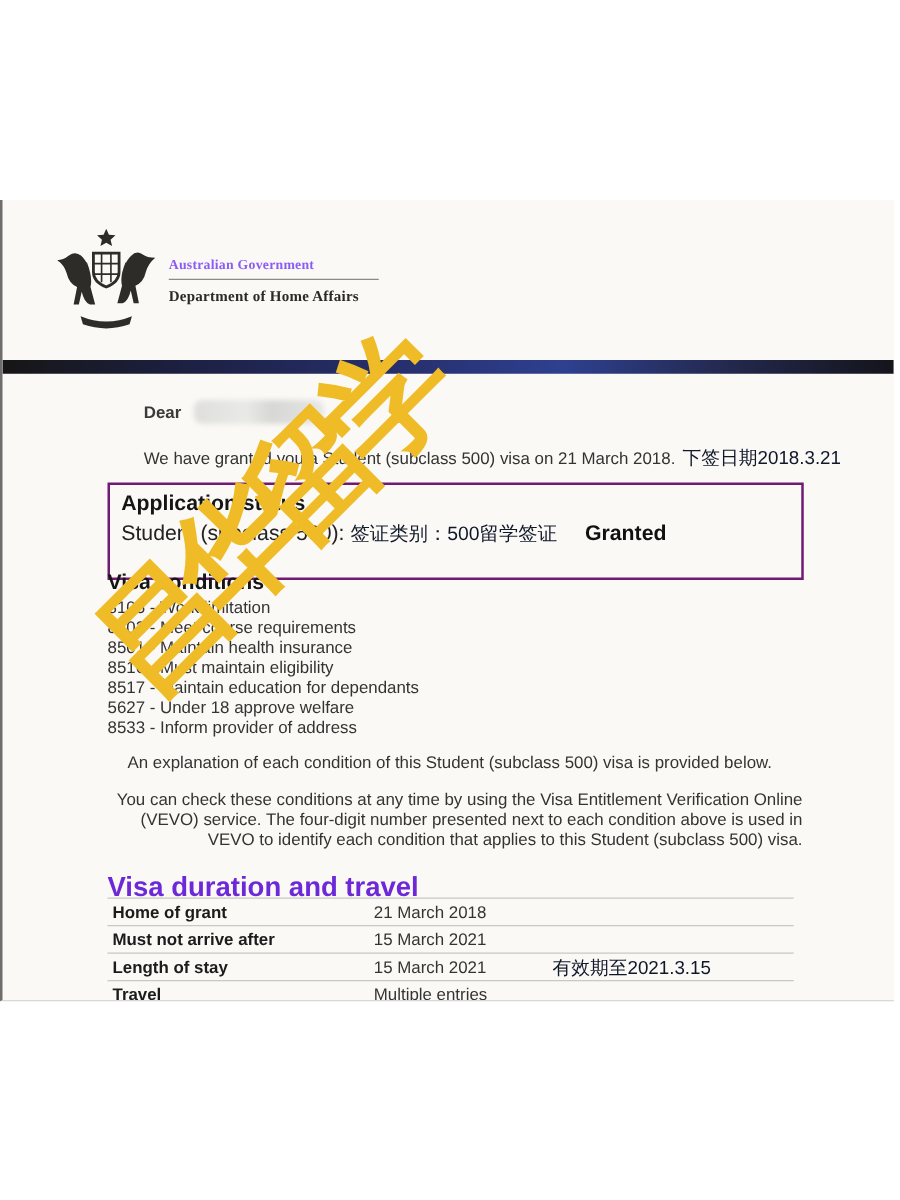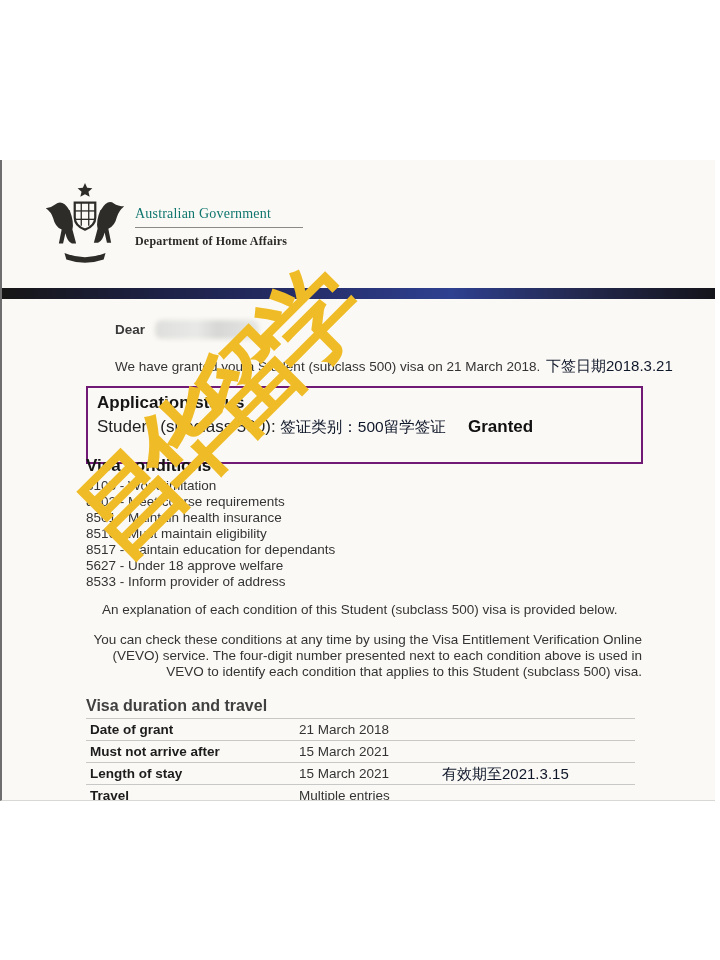--- a/index.html
+++ b/index.html
@@ -9,21 +9,21 @@
     overflow:hidden;color:#2e2e2e;
   }
   .sheet{
     position:absolute;left:0;top:160px;width:713px;height:640px;
     background:#fbf9f5;border-left:2px solid #6e6e6e;border-bottom:1px solid #d8d8d4;
     overflow:hidden;
   }
   
   .coat{position:absolute;left:36px;top:22px;width:94px;height:84px;}
   .hdr-text{position:absolute;left:133px;top:46px;width:190px;}
-  .hdr-org{font-family:"Liberation Serif","DejaVu Serif",serif;font-weight:normal;font-size:14px;color:#0f766e;letter-spacing:.2px;}
+  .hdr-org{font-family:"Liberation Serif","DejaVu Serif",serif;font-weight:bold;font-size:11px;color:#8b5cf6;letter-spacing:.2px;}
   .hdr-rule{height:1px;background:#8a8a86;margin:5px 0 6px 0;width:168px;}
   .hdr-dept{font-family:"Liberation Serif","DejaVu Serif",serif;font-weight:bold;font-size:12px;color:#2c2a26;letter-spacing:.2px;}
   .band{
     position:absolute;left:0;top:128px;width:713px;height:11px;
     background:linear-gradient(90deg,#161616 0%,#1d2145 22%,#27306e 45%,#2e4090 63%,#242a52 80%,#14141a 100%);
   }
   
   .salutation{position:absolute;left:113px;top:160px;font-size:13.5px;color:#3a3a3a;display:flex;align-items:center;font-weight:bold;}
   .blur-name{display:inline-block;width:104px;height:19px;margin-left:10px;border-radius:7px;
     background:linear-gradient(90deg,#dededc 0%,#e9e9e7 40%,#d7d7d5 60%,#e6e6e4 100%);filter:blur(2px);}
@@ -40,21 +40,21 @@
   .status-row .red{font-size:15.5px;text-align:center;}
   .granted{position:absolute;left:371px;top:0;font-weight:bold;color:#111;}
   
   .vc-title{position:absolute;left:84px;top:296px;font-size:17px;font-weight:bold;color:#151515;}
   .vc-list{position:absolute;left:84px;top:318px;font-size:13.5px;line-height:16px;color:#343434;}
   
   .para{position:absolute;left:84px;width:556px;font-size:13.5px;line-height:16px;color:#343434;}
   .para1{top:442px;margin-left:16px;}
   .para2{top:472px;text-align:right;}
   
-  .dur-title{position:absolute;left:84px;top:537px;font-size:16px;font-weight:bold;color:#404040;}
+  .dur-title{position:absolute;left:84px;top:537px;font-size:22px;font-weight:bold;color:#6d28d9;}
   .dur-table{position:absolute;left:84px;top:558px;width:549px;}
   .dur-row{position:relative;height:21px;border-top:1px solid #c8c8c6;font-size:13.5px;}
   .dur-label{position:absolute;left:4px;top:3px;font-weight:bold;color:#1c1c1c;}
   .dur-value{position:absolute;left:213px;top:3px;color:#343434;}
   .dur-anno{position:absolute;left:316px;top:2px;font-size:15px;margin-left:40px;}
   
   .watermark{
     position:absolute;left:215px;top:415px;z-index:6;
     transform:translate(-50%,-50%) rotate(-45deg);
     font-size:100px;font-weight:bold;letter-spacing:-15px;line-height:1;
@@ -127,21 +127,21 @@
     <div>5627 - Under 18 approve welfare</div>
     <div>8533 - Inform provider of address</div>
   </div>
 
   <div class="para para1">An explanation of each condition of this Student (subclass 500) visa is provided below.</div>
   <div class="para para2">You can check these conditions at any time by using the Visa Entitlement Verification Online (VEVO) service. The four-digit number presented next to each condition above is used in VEVO to identify each condition that applies to this Student (subclass 500) visa.</div>
 
   <div class="dur-title">Visa duration and travel</div>
   <div class="dur-table">
     <div class="dur-row">
-      <span class="dur-label">Date of grant</span>
+      <span class="dur-label">Home of grant</span>
       <span class="dur-value">21 March 2018</span>
     </div>
     <div class="dur-row">
       <span class="dur-label">Must not arrive after</span>
       <span class="dur-value">15 March 2021</span>
     </div>
     <div class="dur-row">
       <span class="dur-label">Length of stay</span>
       <span class="dur-value">15 March 2021</span>
       <span class="dur-anno red">有效期至2021.3.15</span>

